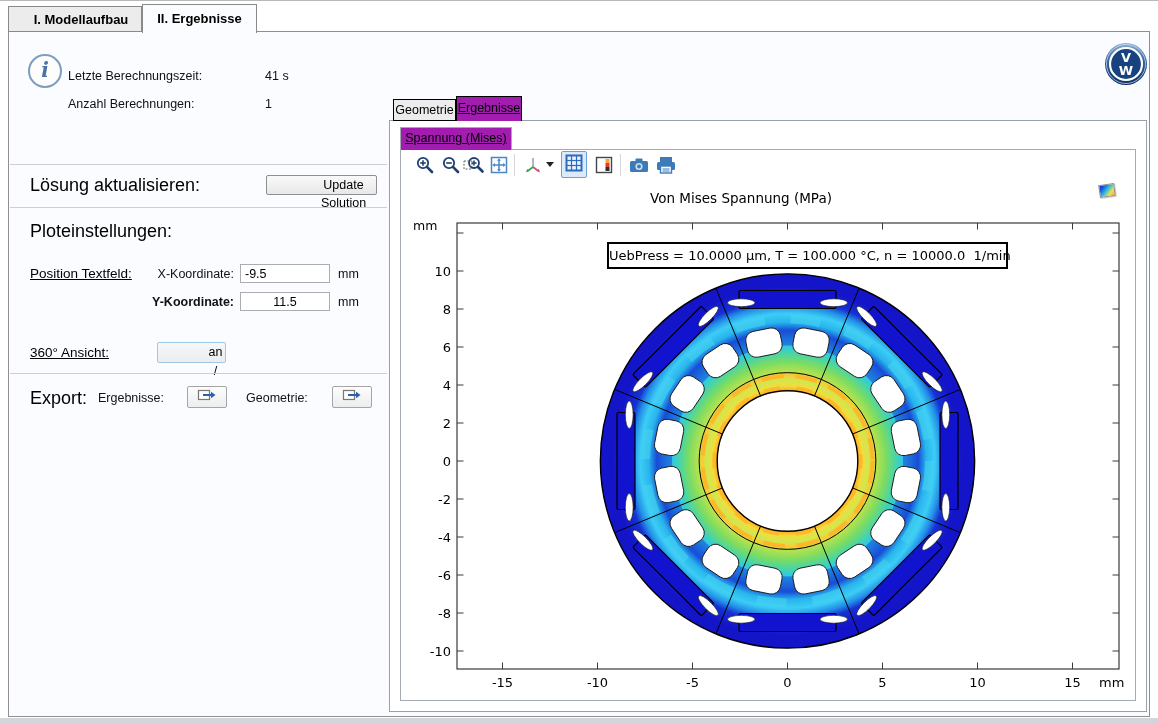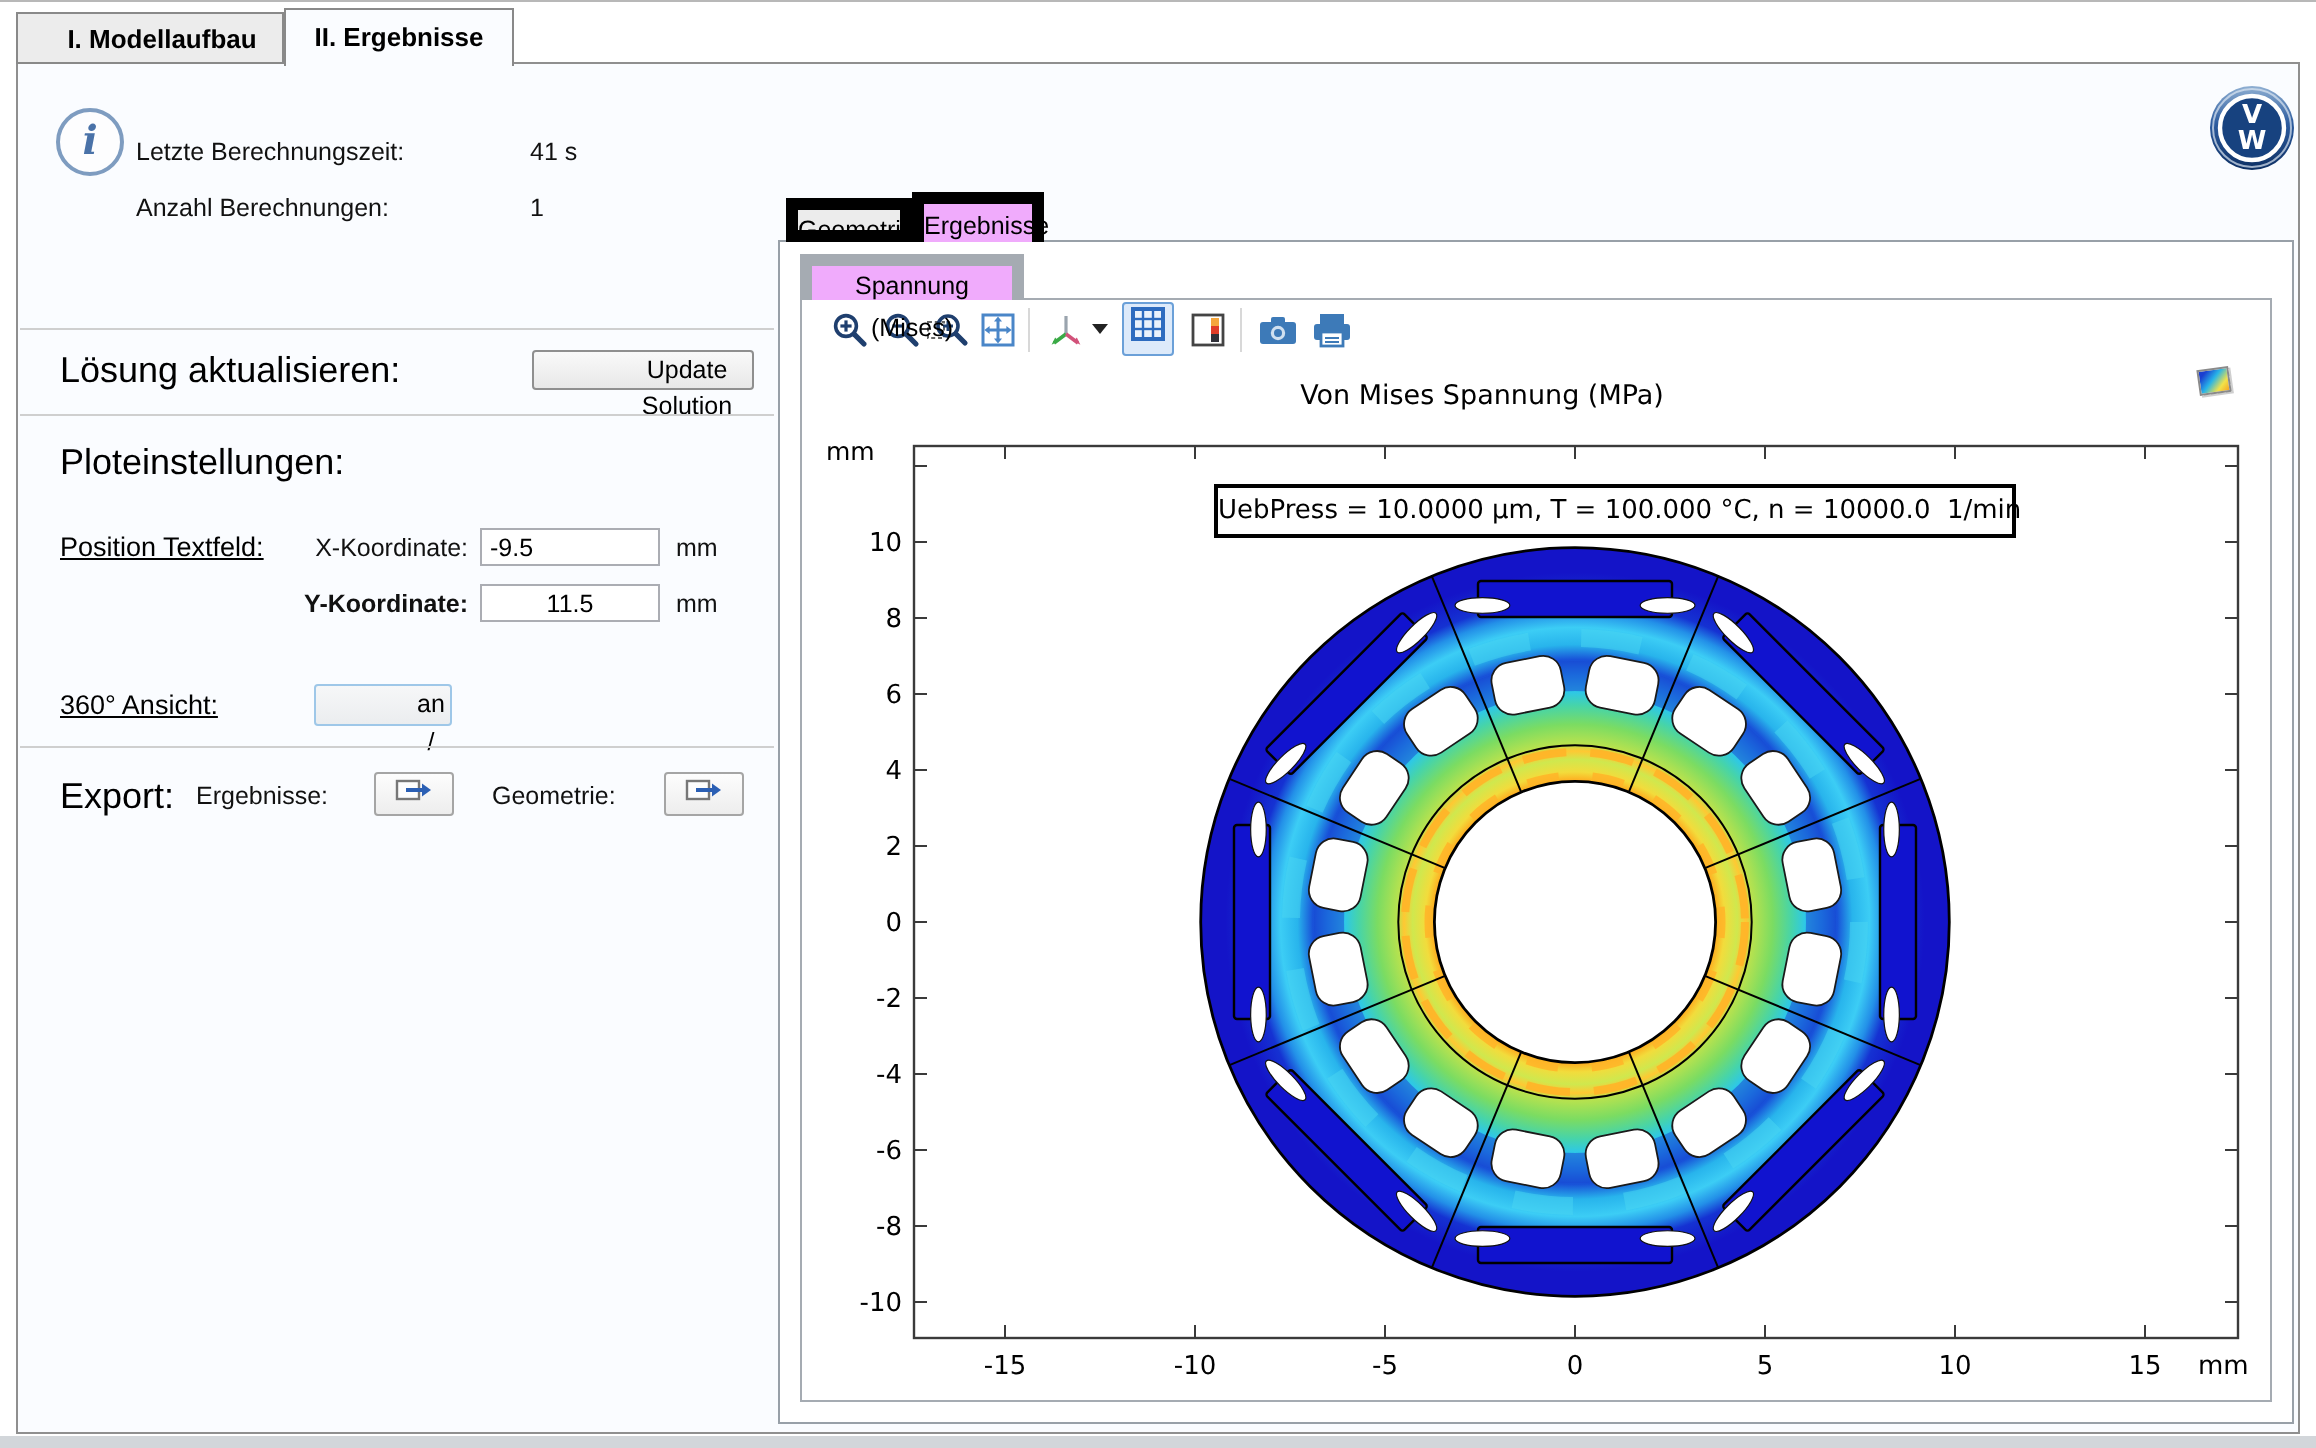--- a/index.html
+++ b/index.html
@@ -49,23 +49,23 @@
   .icon-btn {
     position:absolute; width:40px; height:22px; border:1px solid #a5a5a5; border-radius:2px;
     background:linear-gradient(#fdfdfd,#ededed); display:flex; align-items:center; justify-content:center;
   }
   .field {
     position:absolute; width:90px; height:19px; border:1px solid #abadb3; background:#fff;
     font-family:"Liberation Sans", sans-serif; font-size:12.5px; padding:0 4px; color:#000;
   }
 
   
-  .sub-tab { position:absolute; text-align:center; font-size:12.5px; color:#000; border:6px solid #000000; }
+  .sub-tab { position:absolute; text-align:center; font-size:12.5px; color:#000; border:1px solid #000000; }
   .sub-tab.inactive { background:#ececec; z-index:1; }
-  .sub-tab.active { background:#f0abfc; border-bottom:none; z-index:3; }
+  .sub-tab.active { background:#a21caf; border-bottom:none; z-index:3;text-decoration:underline; }
   .group-box { position:absolute; background:#ffffff; border:1px solid #98a0a8; }
   .inner-box { position:absolute; background:#ffffff; border:1px solid #a5abb2; }
 
   .toolbar-sep { position:absolute; width:1px; height:22px; background:#d8d8d8; top:153px; }
   .tool { position:absolute; top:153px; width:22px; height:22px; display:flex; align-items:center; justify-content:center; }
   .tool svg { display:block; }
   .grid-active {
     position:absolute; left:561px; top:150px; width:26px; height:27px; border:1px solid #6ba0d8;
     background:#ddeafa; border-radius:2px; display:flex; align-items:center; justify-content:center;
   }

